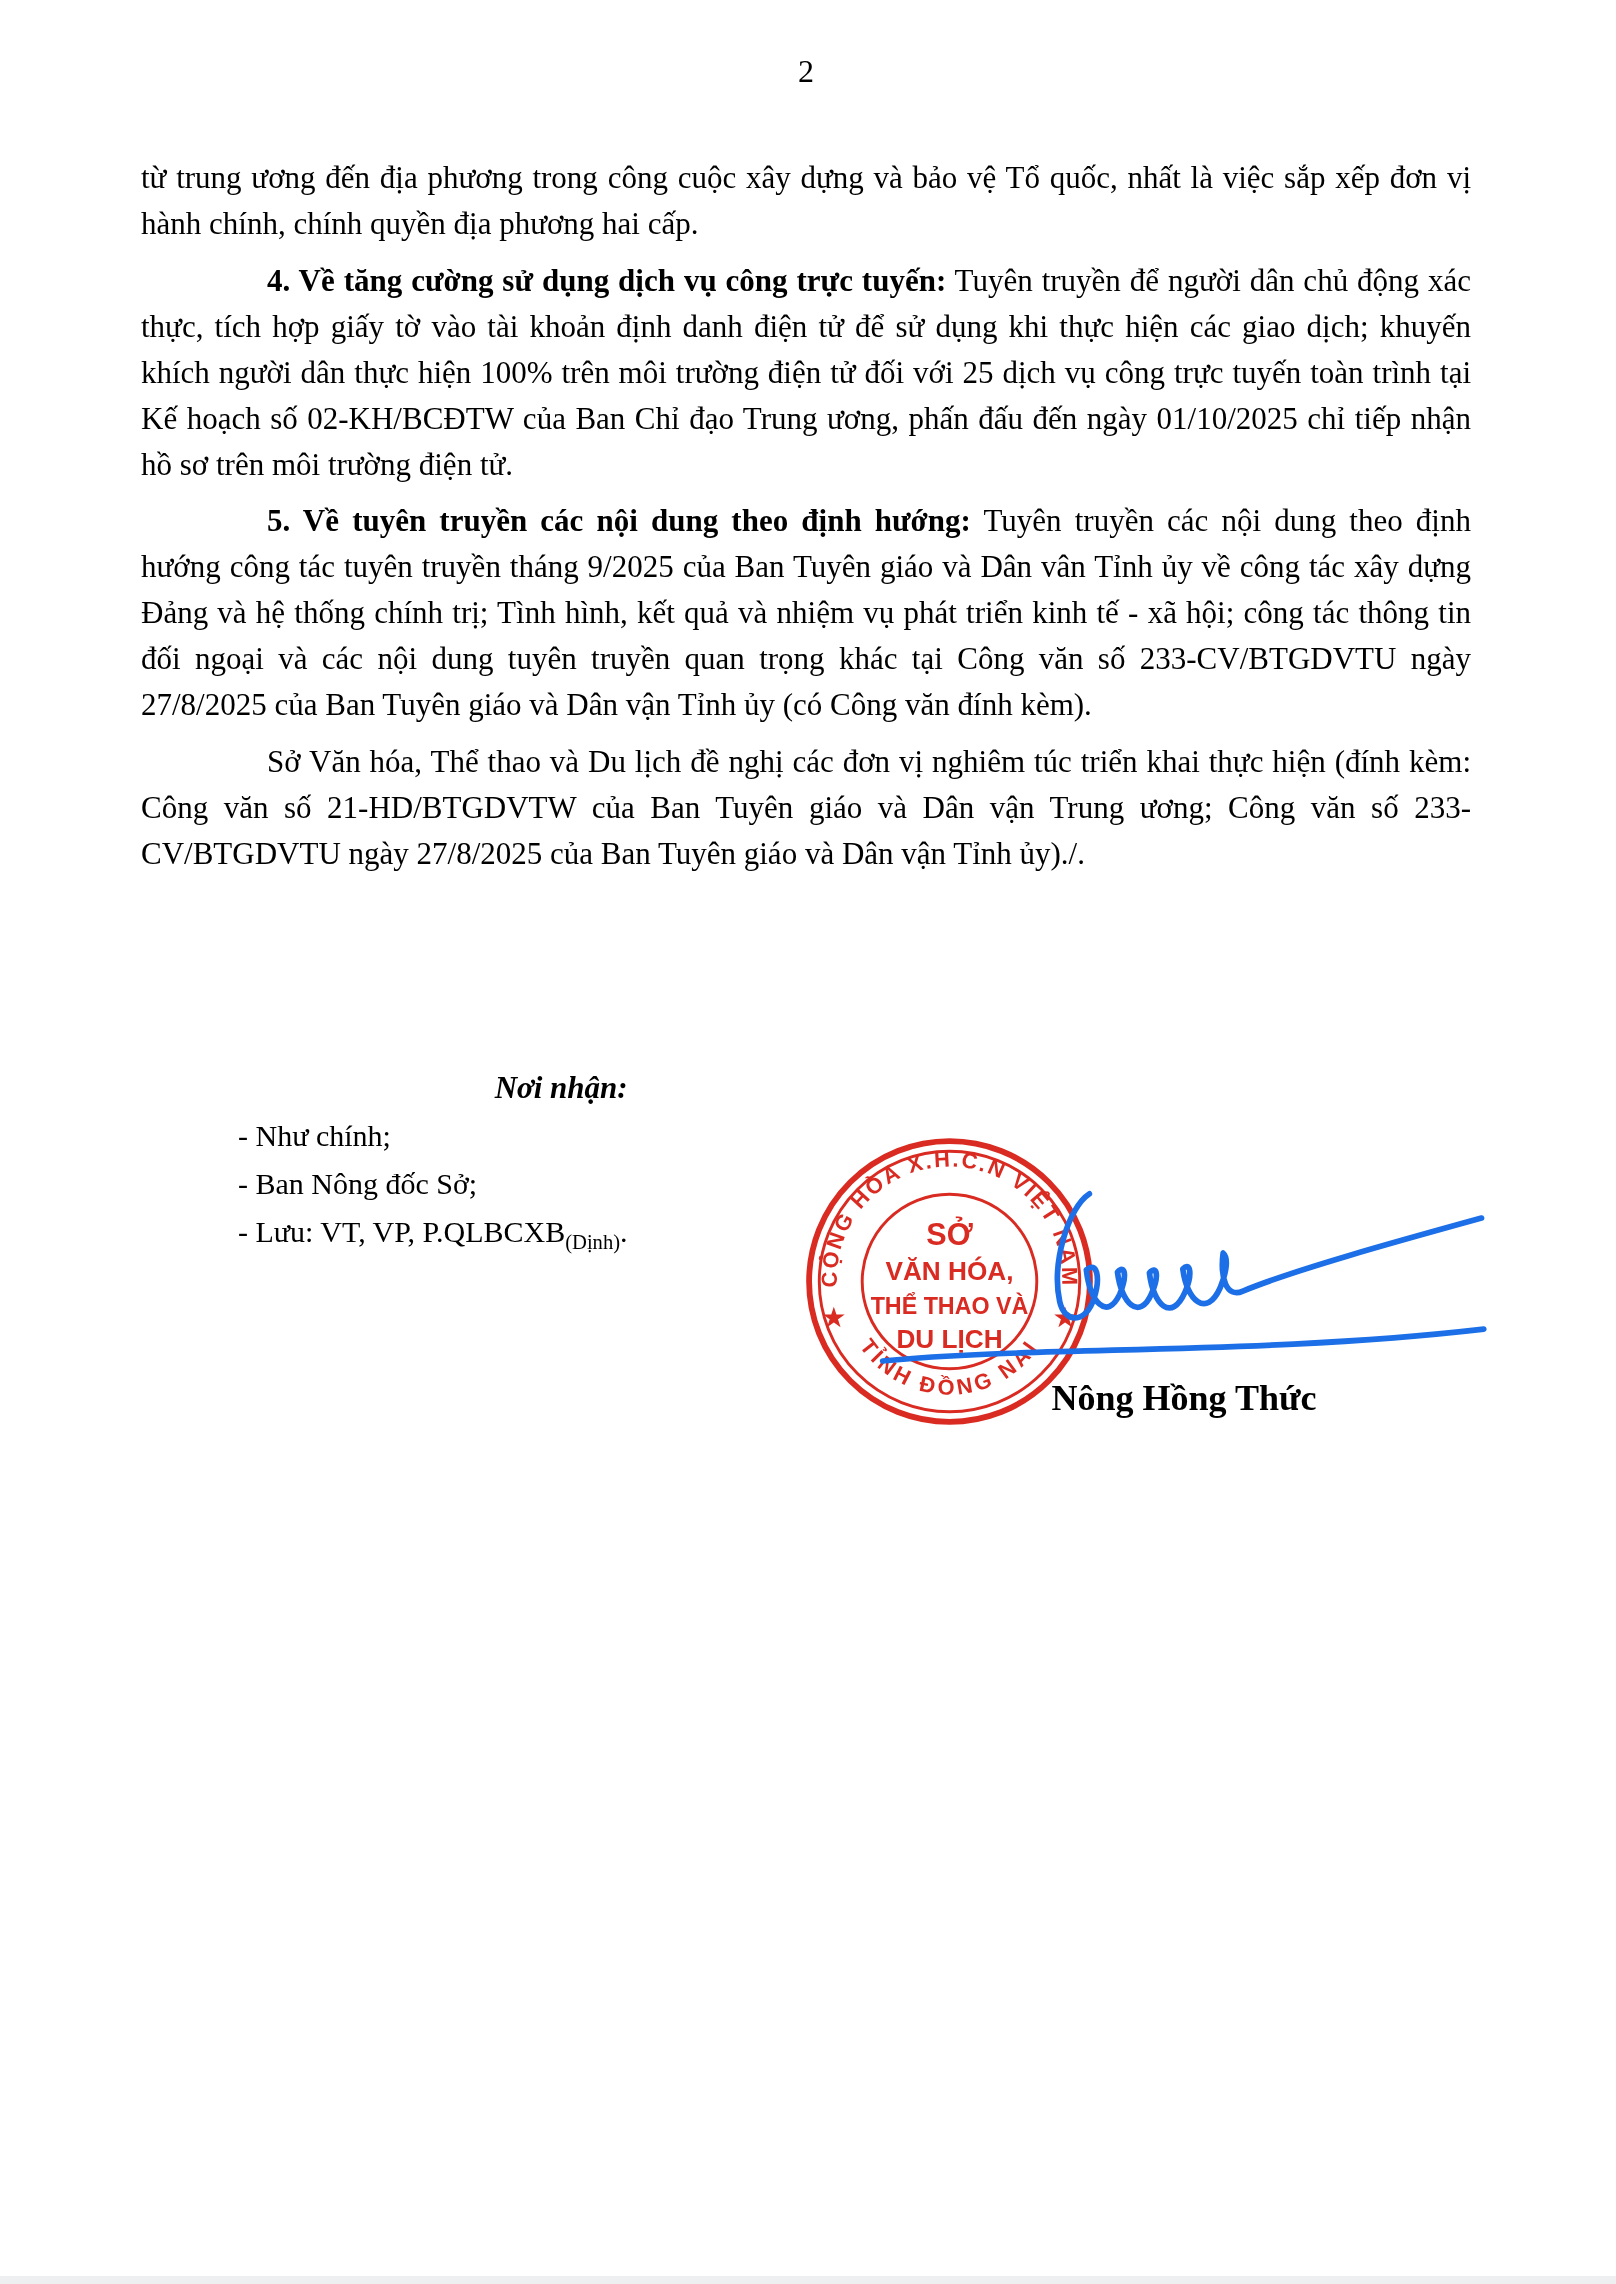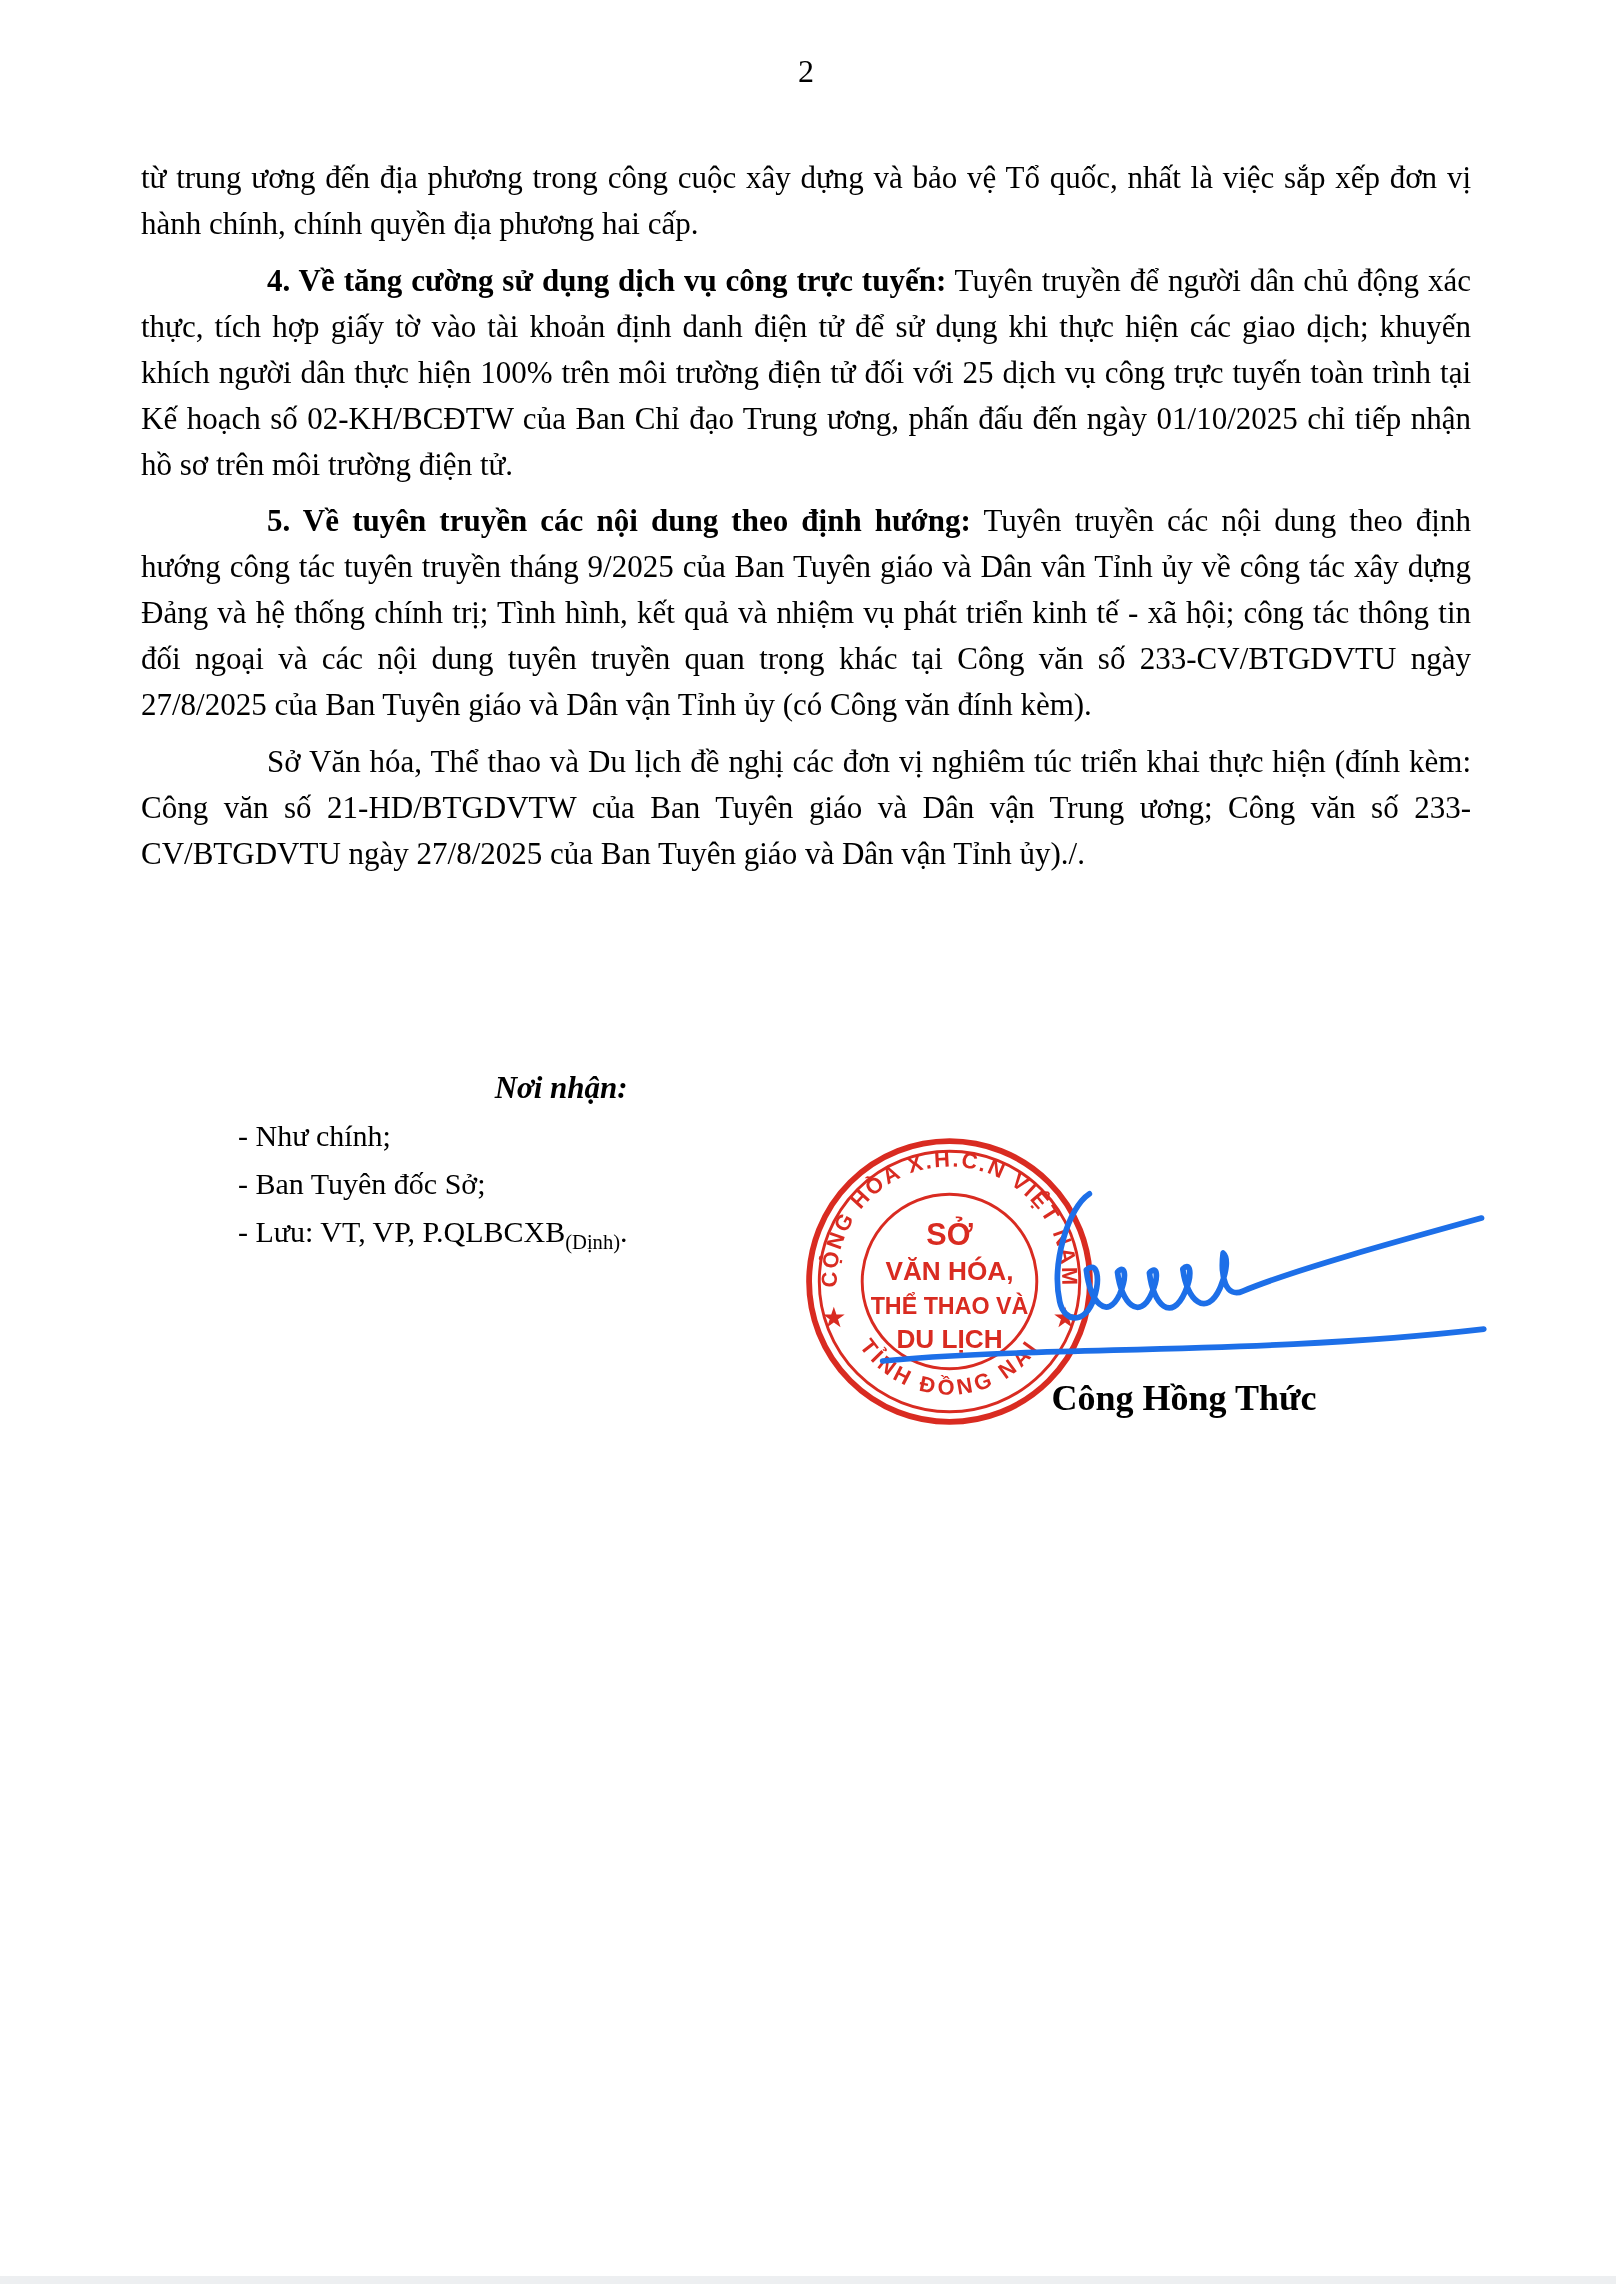--- a/index.html
+++ b/index.html
@@ -73,21 +73,21 @@
     <p class="para"><span class="lead">4. Về tăng cường sử dụng dịch vụ công trực tuyến:</span><span> Tuyên truyền để người dân chủ động xác thực, tích hợp giấy tờ vào tài khoản định danh điện tử để sử dụng khi thực hiện các giao dịch; khuyến khích người dân thực hiện 100% trên môi trường điện tử đối với 25 dịch vụ công trực tuyến toàn trình tại Kế hoạch số 02-KH/BCĐTW của Ban Chỉ đạo Trung ương, phấn đấu đến ngày 01/10/2025 chỉ tiếp nhận hồ sơ trên môi trường điện tử.</span></p>
 
     <p class="para"><span class="lead">5. Về tuyên truyền các nội dung theo định hướng:</span><span> Tuyên truyền các nội dung theo định hướng công tác tuyên truyền tháng 9/2025 của Ban Tuyên giáo và Dân vân Tỉnh ủy về công tác xây dựng Đảng và hệ thống chính trị; Tình hình, kết quả và nhiệm vụ phát triển kinh tế - xã hội; công tác thông tin đối ngoại và các nội dung tuyên truyền quan trọng khác tại Công văn số 233-CV/BTGDVTU ngày 27/8/2025 của Ban Tuyên giáo và Dân vận Tỉnh ủy </span><span class="it">(có Công văn đính kèm)</span><span>.</span></p>
 
     <p class="para"><span>Sở Văn hóa, Thể thao và Du lịch đề nghị các đơn vị nghiêm túc triển khai thực hiện </span><span class="it">(đính kèm: Công văn số 21-HD/BTGDVTW của Ban Tuyên giáo và Dân vận Trung ương; Công văn số 233-CV/BTGDVTU ngày 27/8/2025 của Ban Tuyên giáo và Dân vận Tỉnh ủy)</span><span>./.</span></p>
   </div>
 
   <div class="recipients">
     <div class="recipients-label">Nơi nhận:</div>
     <div class="recipient-line">- Như chính;</div>
-    <div class="recipient-line">- Ban Tuyên đốc Sở;</div>
+    <div class="recipient-line">- Ban Nông đốc Sở;</div>
     <div class="recipient-line"><span>- Lưu: VT, VP, P.QLBCXB</span><span class="sub">(Dịnh)</span><span>.</span></div>
   </div>
 
   <div class="signblock">
   </div>
 
   <svg class="stamp" viewBox="0 0 400 400">
     <defs>
       <path id="arcTop" d="M 49 232 A 155 155 0 1 1 351 232" fill="none"></path>
       <path id="arcBottom" d="M 64 266 A 148 148 0 0 0 336 266" fill="none"></path>
@@ -116,17 +116,17 @@
          C 388 138, 385 123, 375 134
          C 380 176, 404 200, 422 159
          C 432 136, 429 118, 419 129
          C 424 170, 450 194, 468 154
          C 477 132, 479 114, 472 108
          C 468 140, 476 168, 498 158
          C 566 130, 696 94, 812 62" fill="none" stroke="#1d6fe8" stroke-width="7.5" stroke-linecap="round" stroke-linejoin="round"></path>
     <path d="M 24 250 C 230 230, 520 242, 815 208" fill="none" stroke="#1d6fe8" stroke-width="7.5" stroke-linecap="round"></path>
   </svg>
 
-  <div class="sign-name">Công Hồng Thức</div>
+  <div class="sign-name">Nông Hồng Thức</div>
 
   <div class="bottom-strip"></div>
 </div>
 
 
 </body></html>

